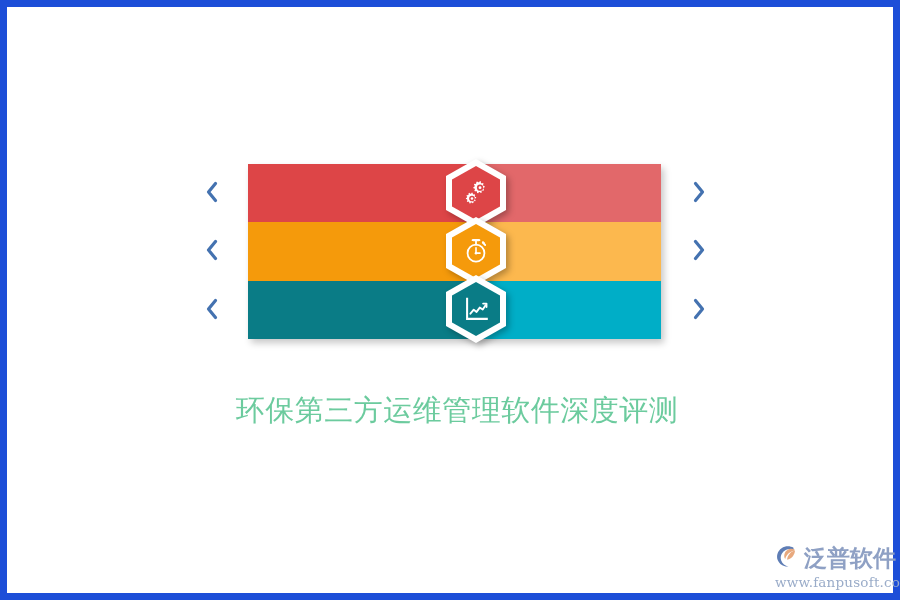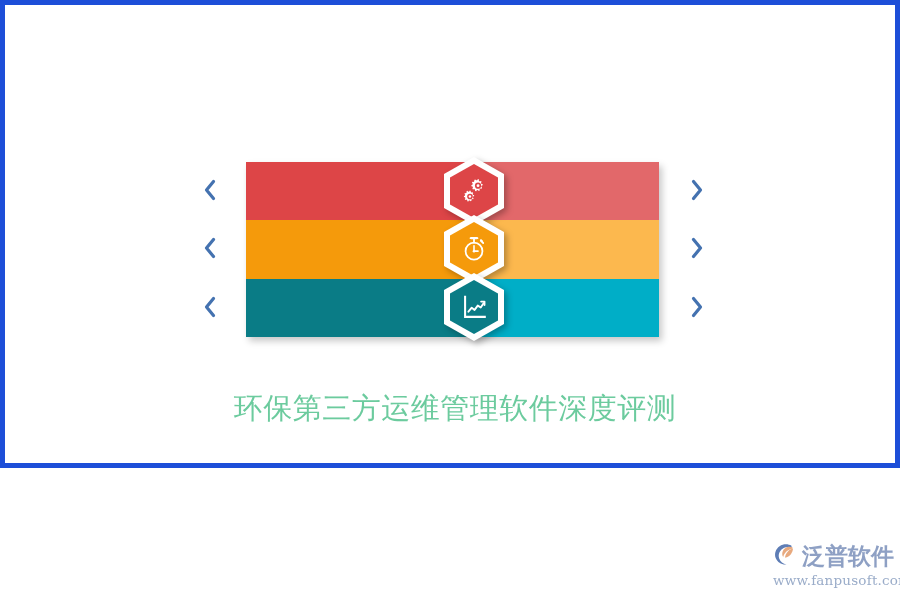--- a/index.html
+++ b/index.html
@@ -12,24 +12,24 @@
     background: #ffffff;
     font-family: "Liberation Sans", sans-serif;
     overflow: hidden;
     position: relative;
   }
 
   #page {
     position: absolute;
     left: 0; top: 0;
     width: 900px;
-    height: 468px;
+    height: 600px;
     background: #ffffff;
     box-sizing: border-box;
-    border: 5px solid #1d4ed8;
+    border: 7px solid #1d4ed8;
   }
 
   
   .carousel {
     position: absolute;
     left: 186px;
     top: 150px;
     width: 528px;
     height: 190px;
   }

